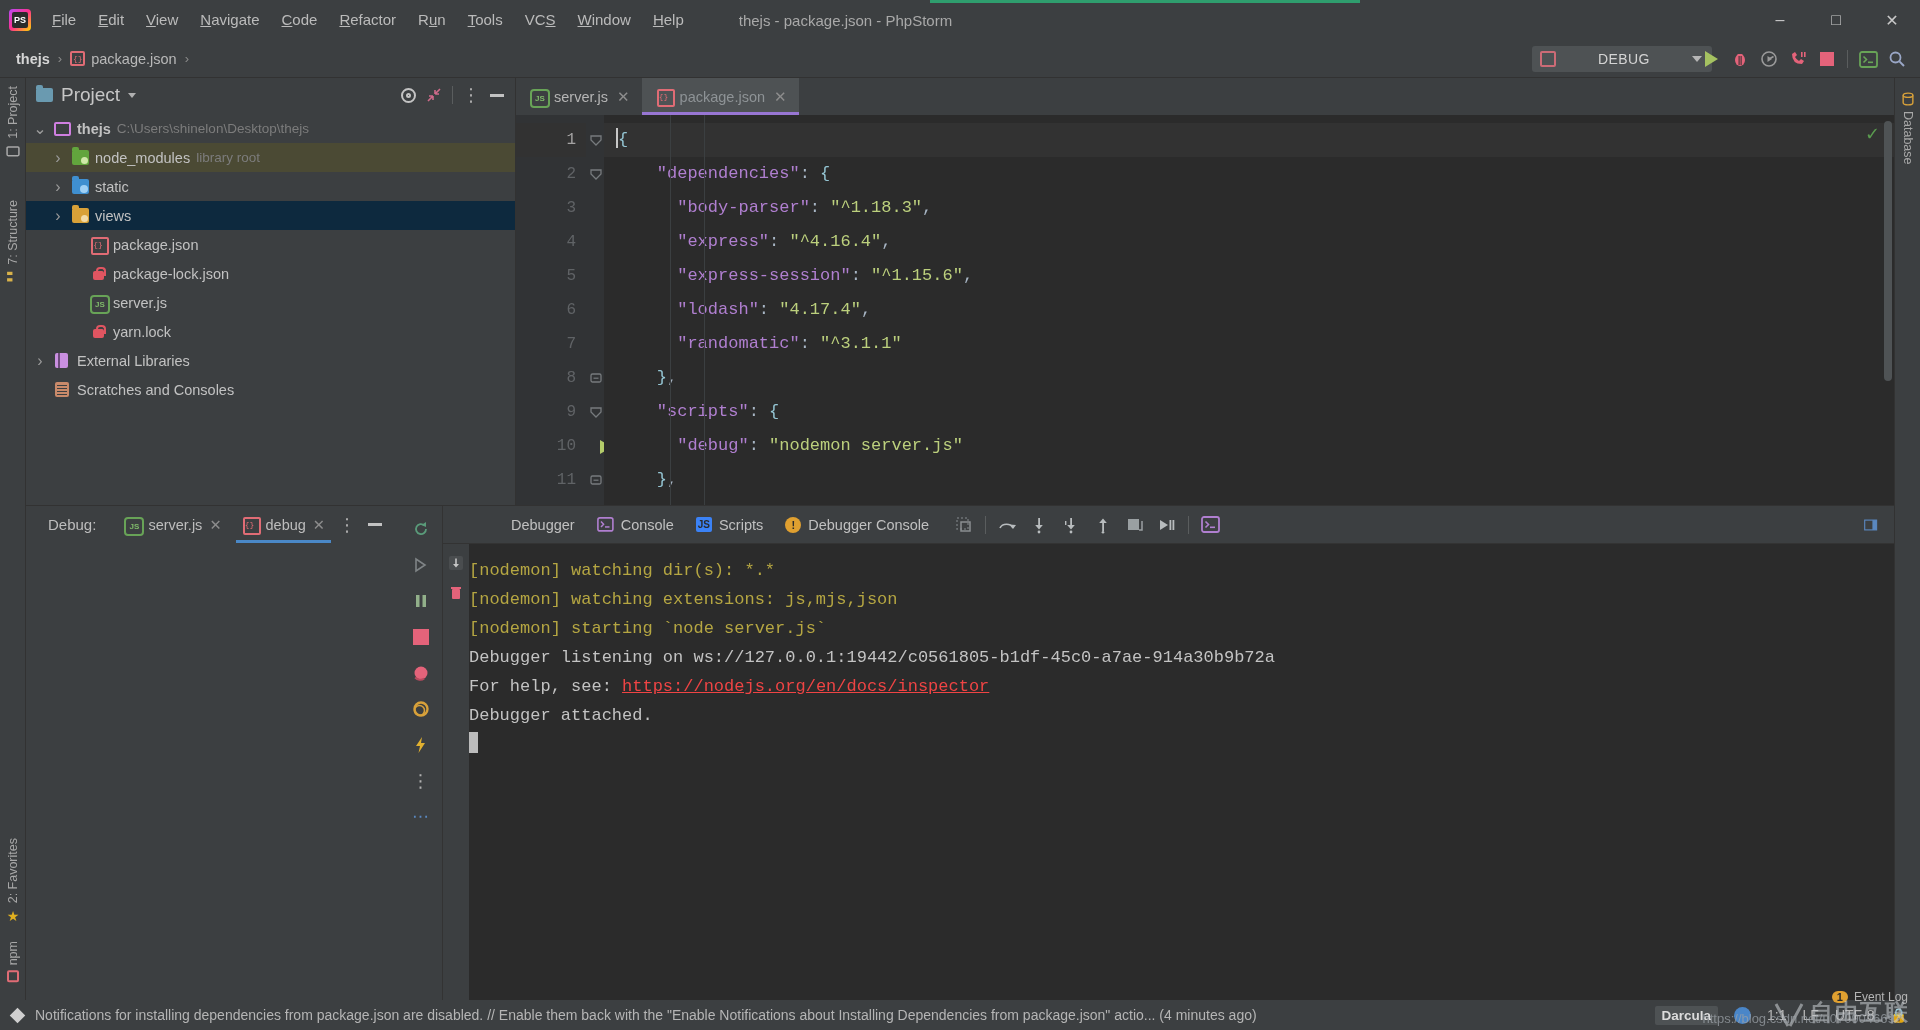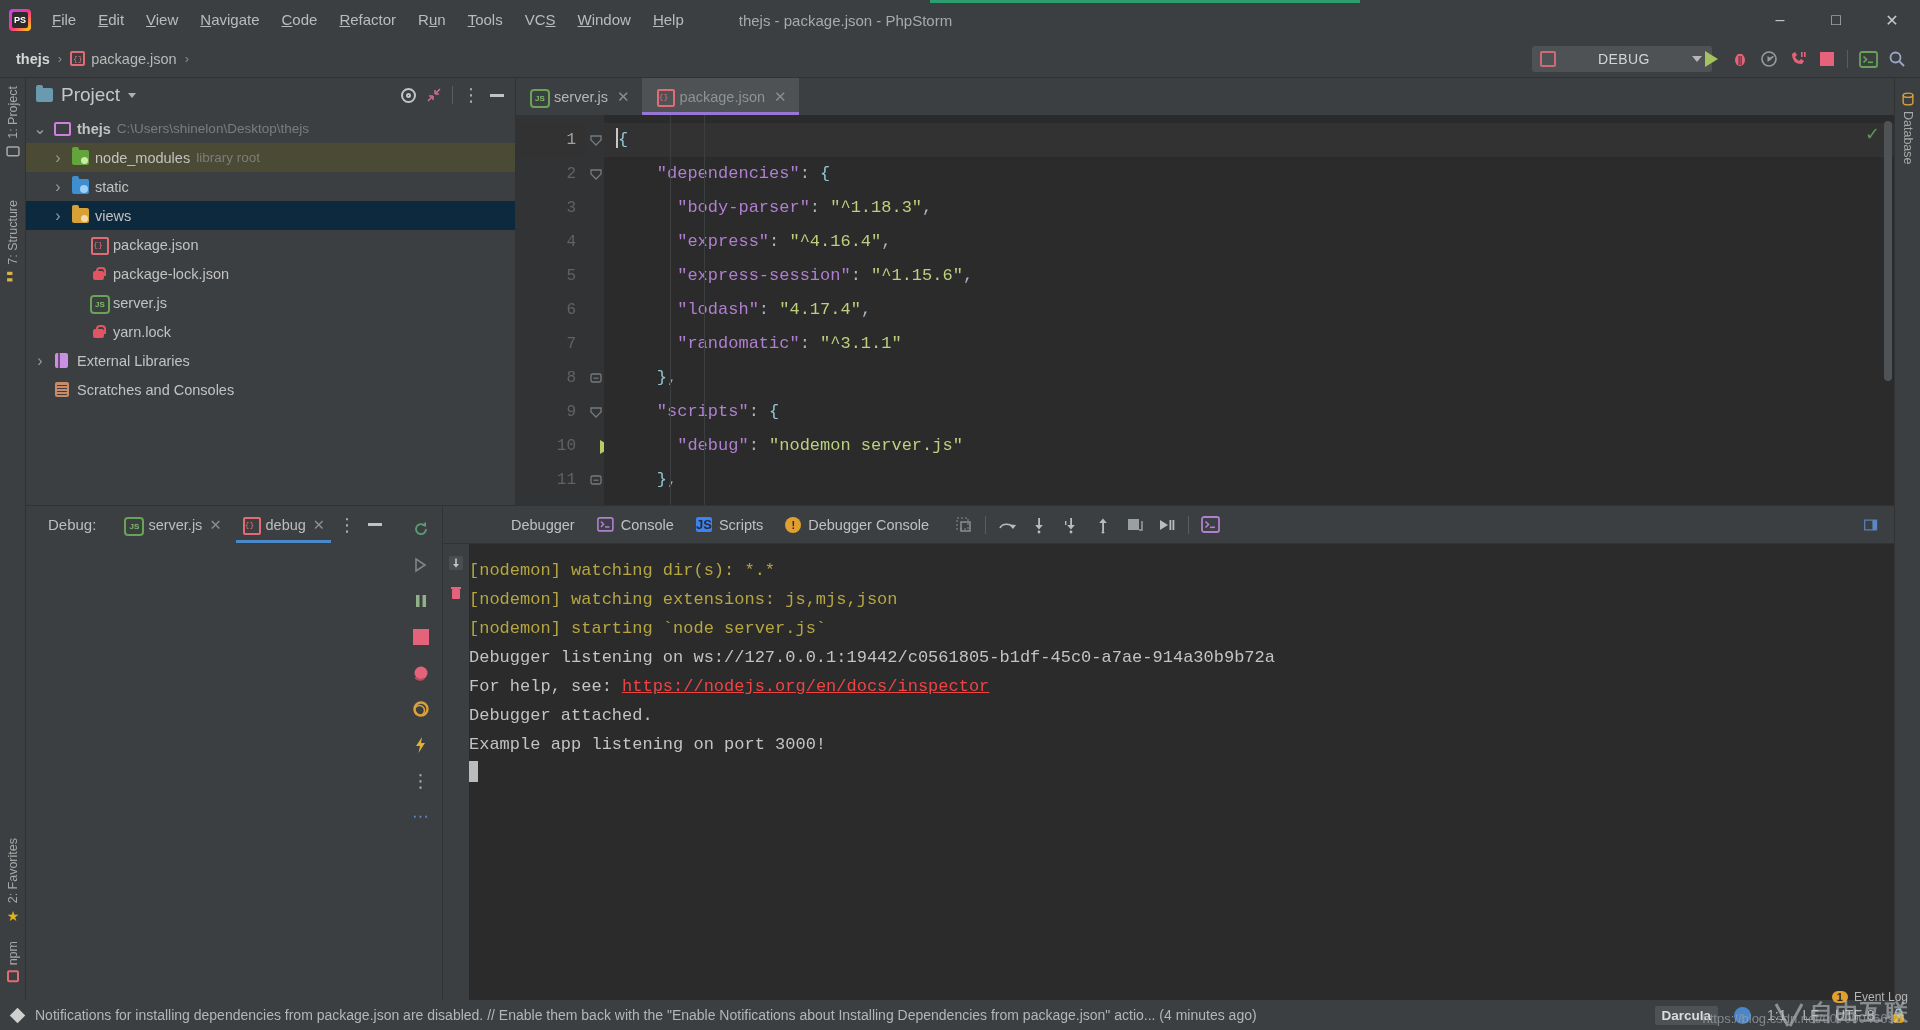--- a/index.html
+++ b/index.html
@@ -584,21 +584,21 @@
               </div>
               <div class="dbt">
                 <svg width="17" height="15" viewBox="0 0 17 15">
                     <rect x="0.9" y="0.9" width="15" height="13" rx="2" fill="none" stroke="#b07fd0" stroke-width="1.6"></rect>
                     <path d="M4 4.5 L6.6 7.3 L4 10.1" fill="none" stroke="#b07fd0" stroke-width="1.5"></path>
                     <rect x="8" y="9.2" width="4.5" height="1.5" fill="#b07fd0"></rect>
                   </svg>
                 <span>Console</span>
               </div>
               <div class="dbt">
-                <span style="width:16px;height:15px;background:#3b82f6;border-radius:2px;color:#2b2b2b;font-size:13px;font-weight:bold;display:flex;align-items:center;justify-content:center">JS</span>
+                <span style="width:16px;height:15px;background:#3b82f6;border-radius:2px;color:#2b2b2b;font-size:10px;font-weight:bold;display:flex;align-items:center;justify-content:center">JS</span>
                 <span>Scripts</span>
               </div>
               <div class="dbt">
                 <span style="width:16px;height:16px;border-radius:50%;background:#e0a030;color:#2b2b2b;font-size:11px;font-weight:bold;display:flex;align-items:center;justify-content:center">!</span>
                 <span>Debugger Console</span>
               </div>
 
               <div class="dtbi" style="margin-left:8px">
                 <svg width="18" height="18" viewBox="0 0 18 18">
                     <rect x="2" y="2" width="11" height="11" fill="none" stroke="#6e7375" stroke-width="1.5" stroke-dasharray="2 2"></rect>
@@ -679,21 +679,20 @@
                     </svg>
                 </div>
               </div>
               <div id="console-lines">
                   <div class="cout c-nodemon">[nodemon] watching dir(s): *.*</div>
                   <div class="cout c-nodemon">[nodemon] watching extensions: js,mjs,json</div>
                   <div class="cout c-nodemon">[nodemon] starting `node server.js`</div>
                   <div class="cout c-white">Debugger listening on ws://127.0.0.1:19442/c0561805-b1df-45c0-a7ae-914a30b9b72a</div>
                   <div class="cout c-white">For help, see: <span class="c-link">https://nodejs.org/en/docs/inspector</span></div>
                   <div class="cout c-white">Debugger attached.</div>
-                  <div class="cout c-white">Example app listening on port 3000!</div>
                   <div class="cout"><span class="con-caret"></span></div>
                 </div>
             </div>
           </div>
         </div>
       </div>
 
       <div class="bottombar">
         <div class="btab active">
           <svg width="15" height="15" viewBox="0 0 18 18">

